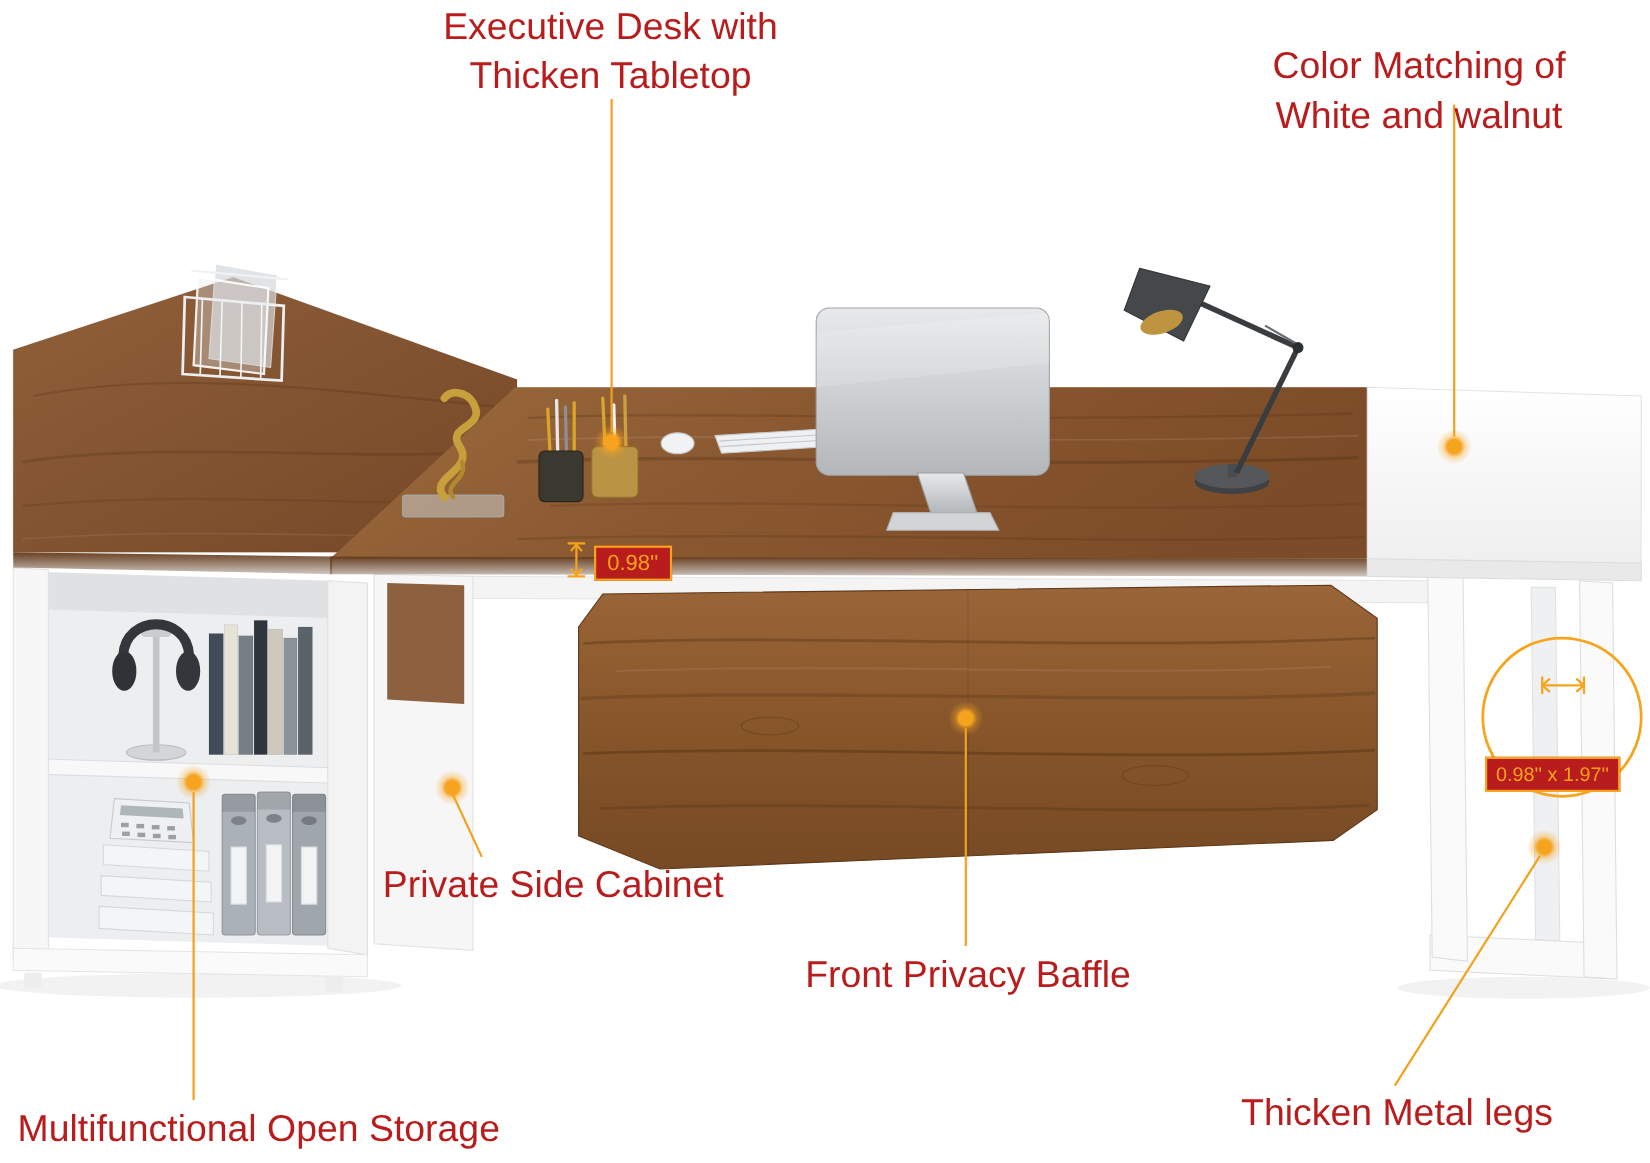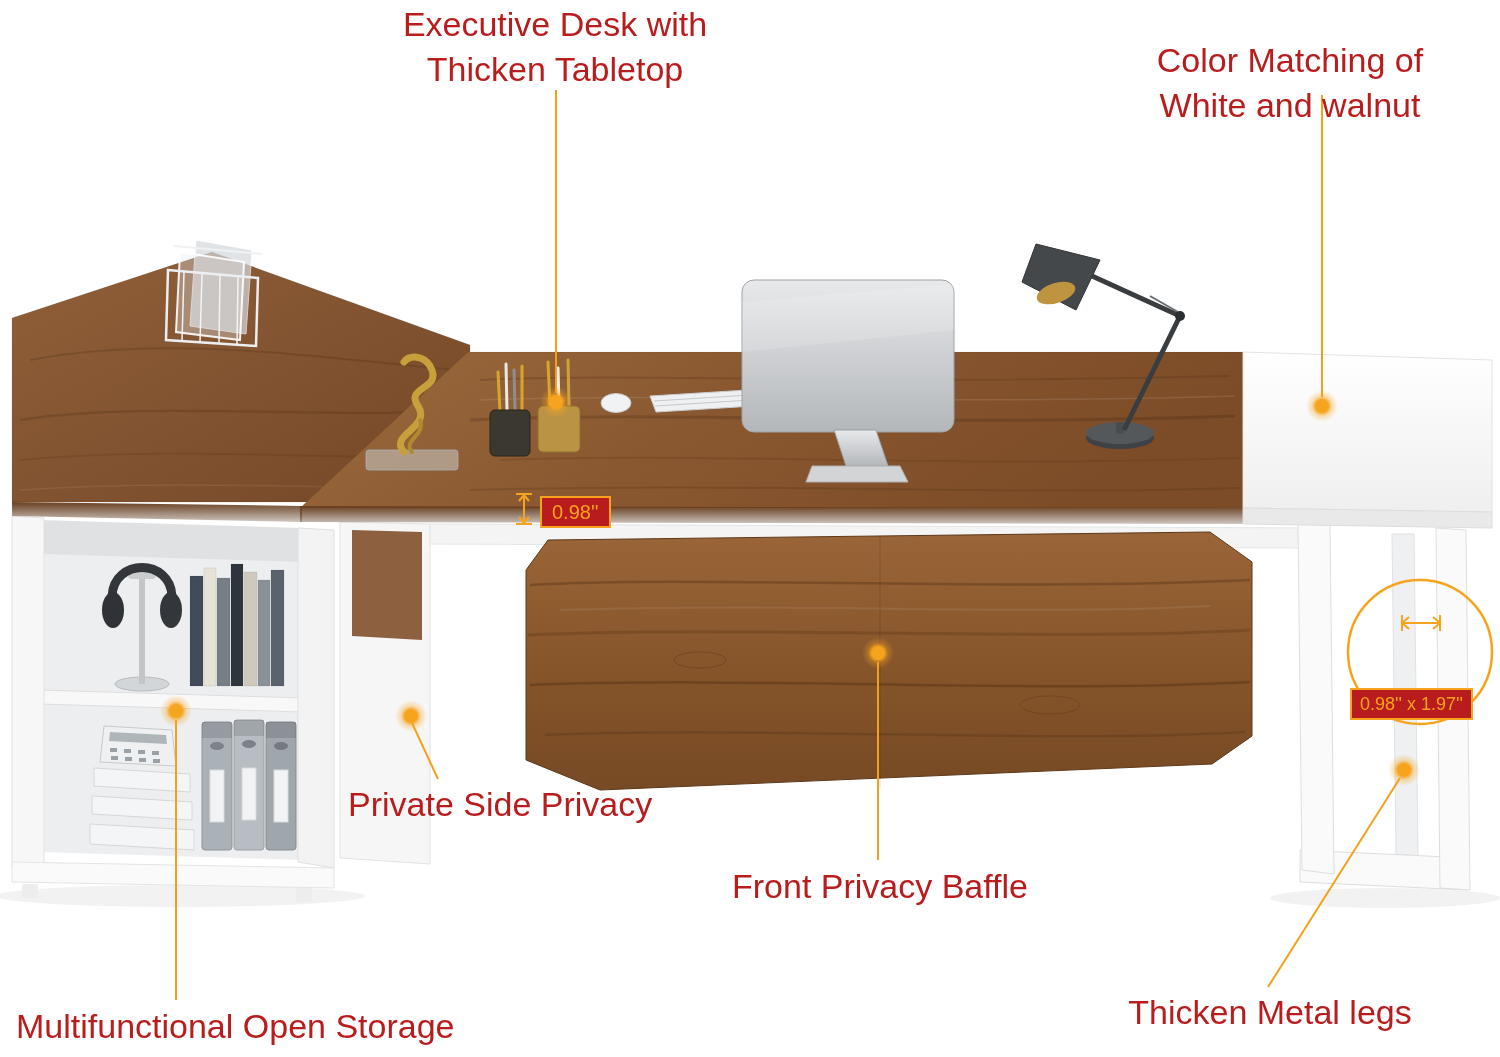--- a/index.html
+++ b/index.html
@@ -299,21 +299,21 @@
         </g>
     </g>
   </svg>
 
   <div class="callout center" id="label-executive">Executive Desk with
 Thicken Tabletop</div>
 
   <div class="callout center" id="label-colormatch">Color Matching of
 White and walnut</div>
 
-  <div class="callout" id="label-cabinet">Private Side Privacy</div>
+  <div class="callout" id="label-cabinet">Private Side Cabinet</div>
 
   <div class="callout center" id="label-baffle">Front Privacy Baffle</div>
 
   <div class="callout center" id="label-legs">Thicken Metal legs</div>
 
   <div class="callout" id="label-storage">Multifunctional Open Storage</div>
 
   <svg class="measure-icon" id="icon-thickness" width="24" height="34" viewBox="0 0 24 34" aria-hidden="true">
     <g stroke="#F6A41E" stroke-width="2" fill="none">
       <line x1="4" y1="2" x2="20" y2="2"></line>

